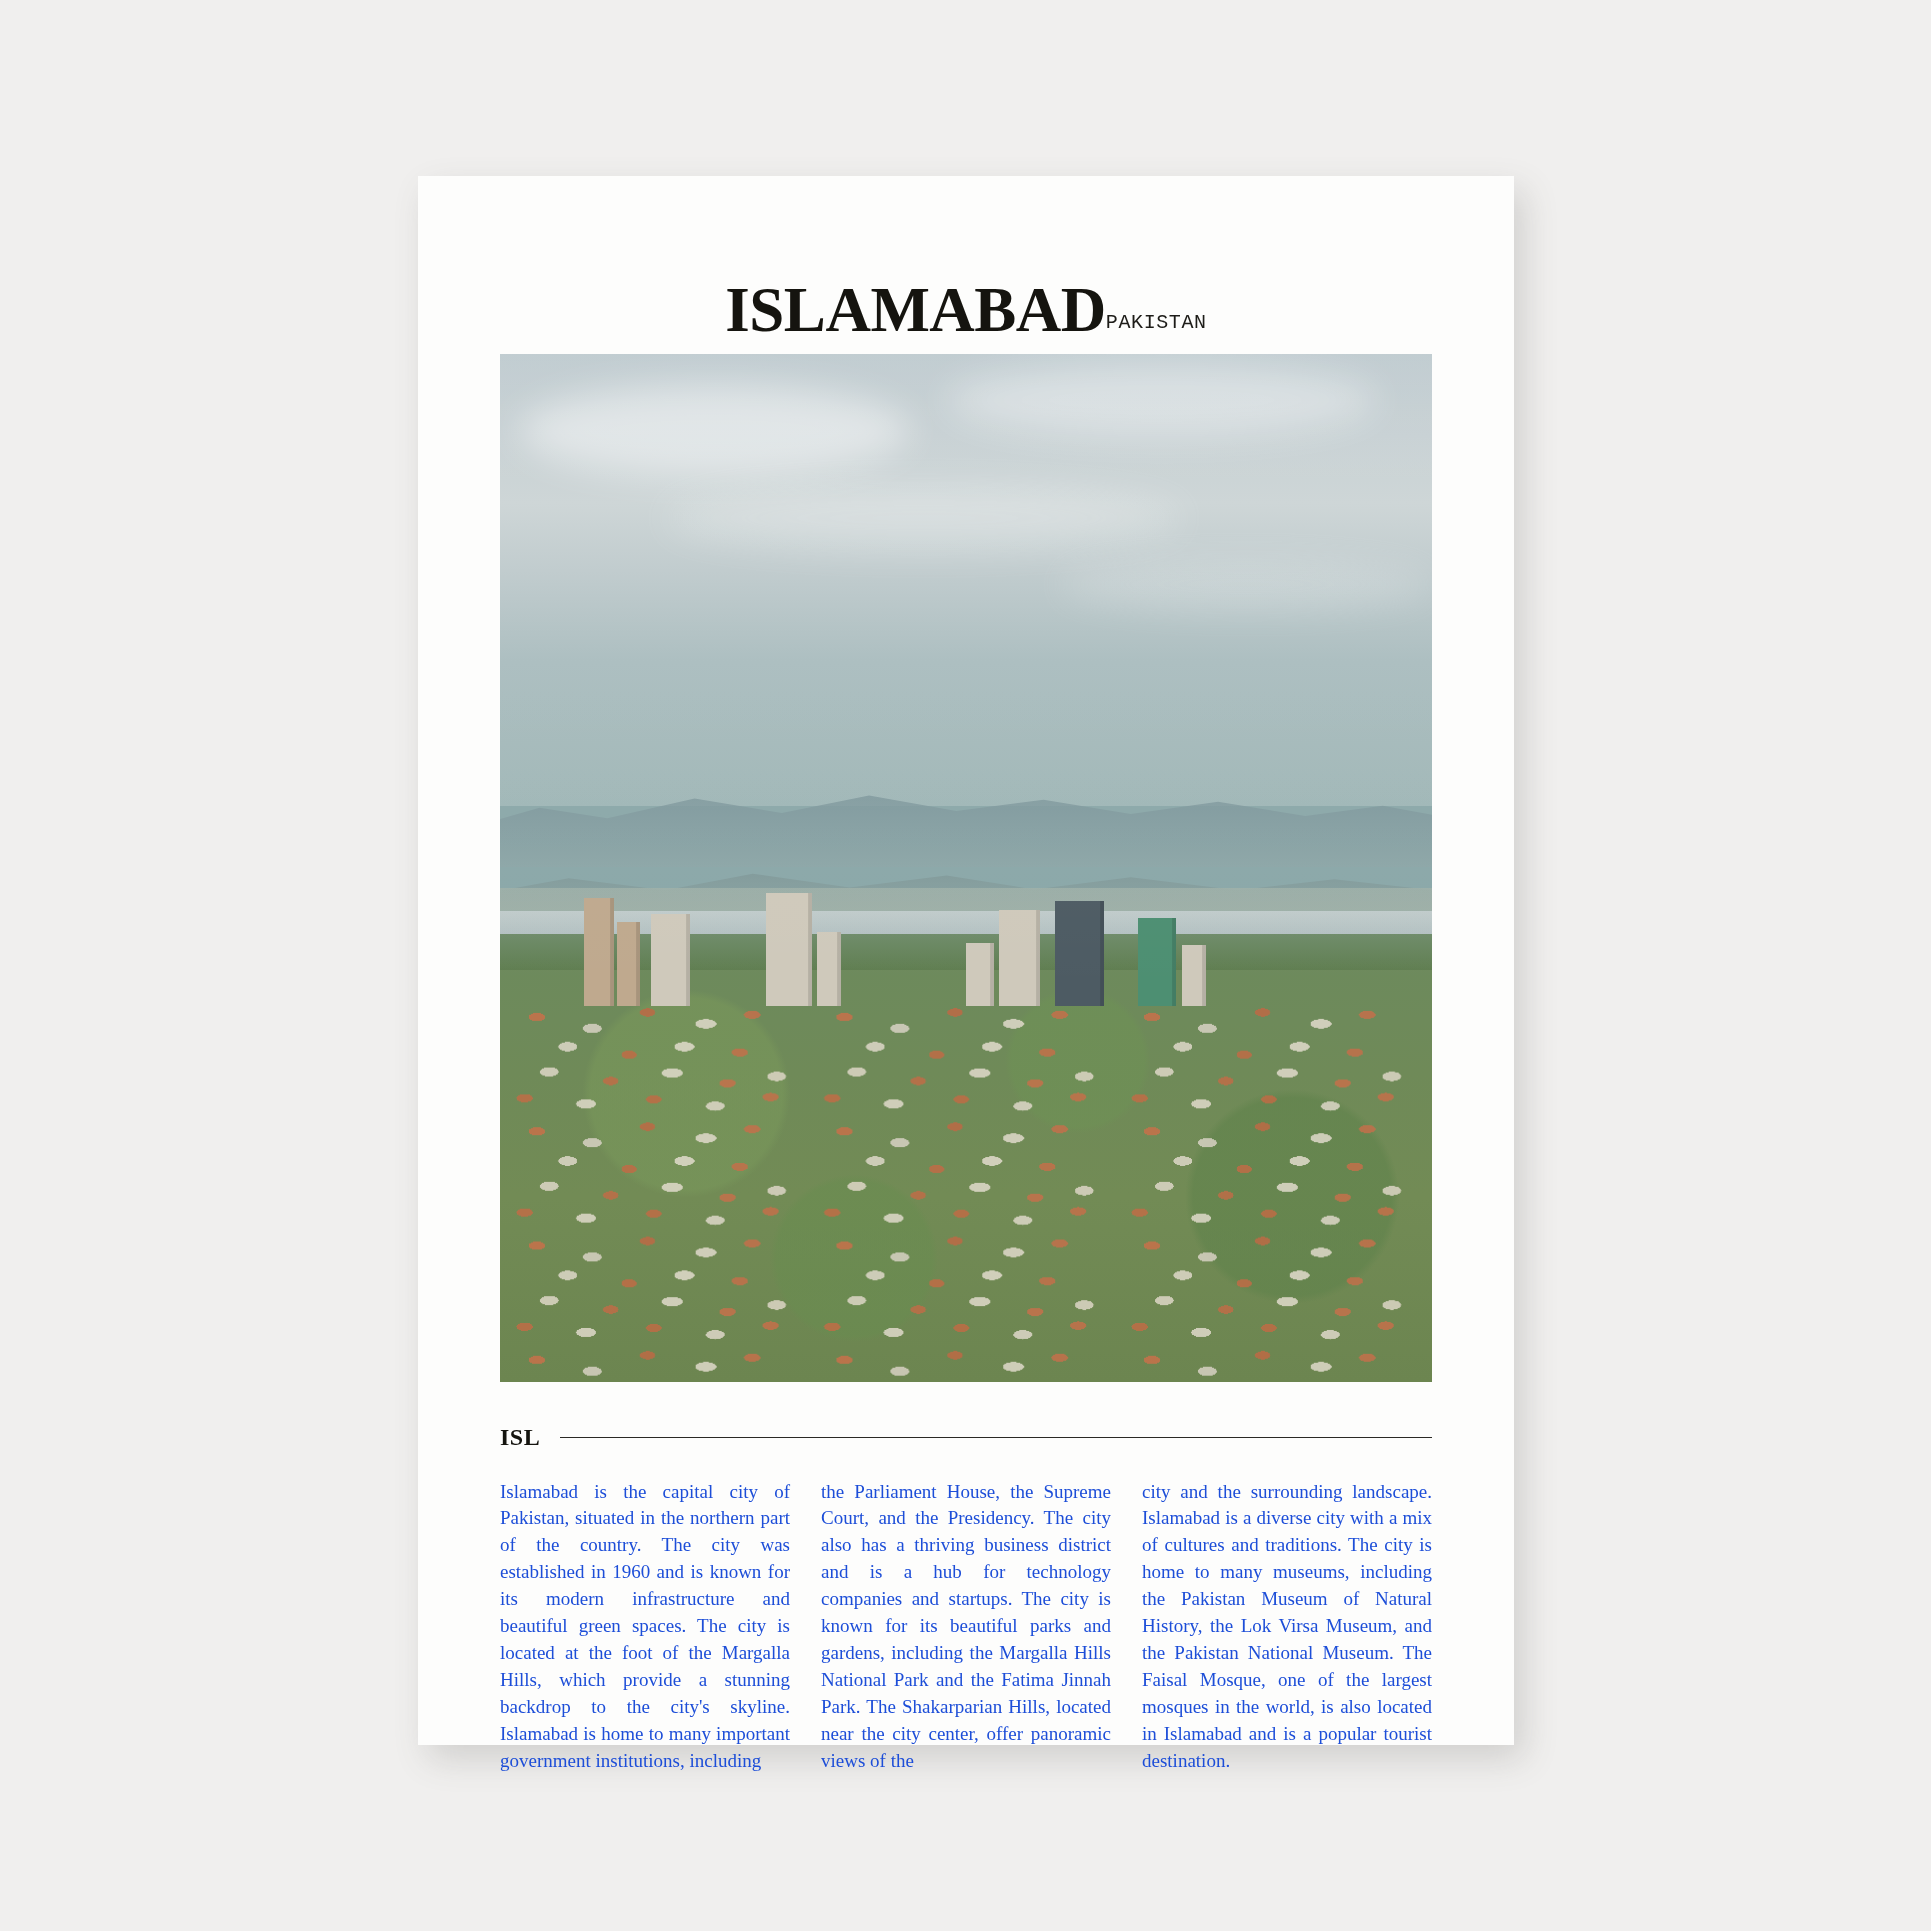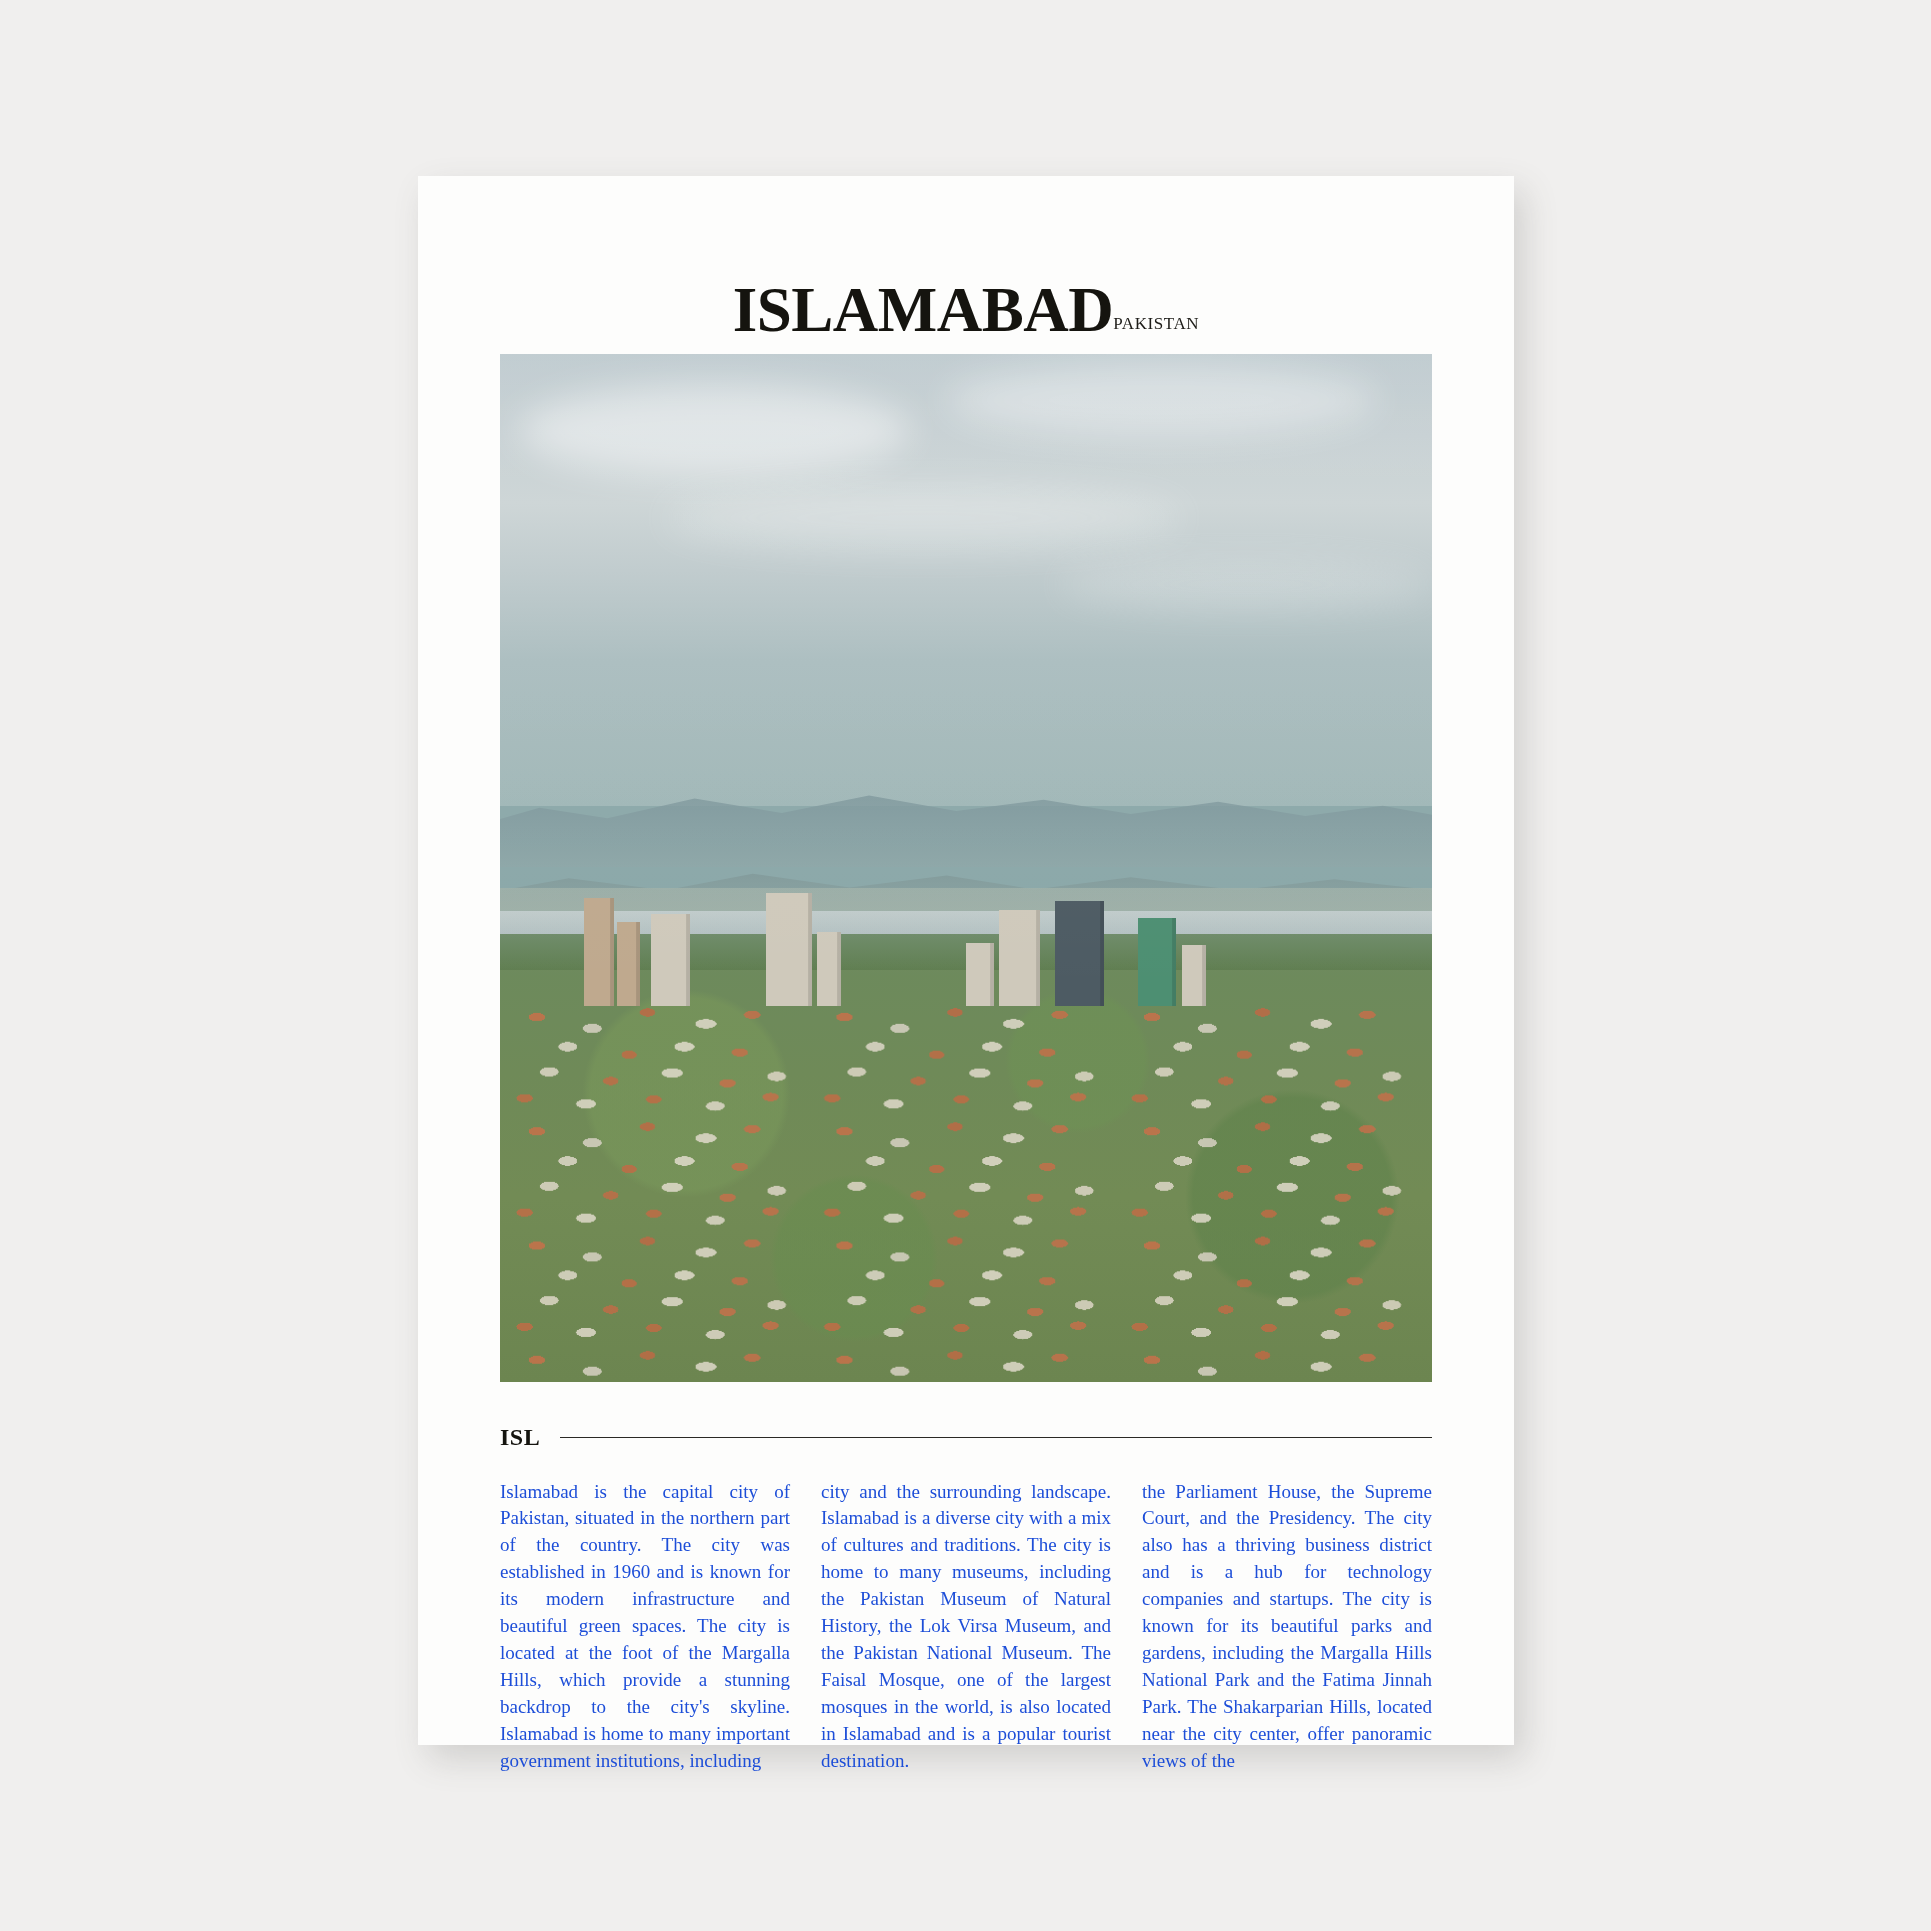--- a/index.html
+++ b/index.html
@@ -50,22 +50,22 @@
     font-weight: bold;
     font-size: 63px;
     line-height: 0.92;
     letter-spacing: -0.5px;
     color: #15140f;
     margin: 0;
     white-space: nowrap;
   }
 
   .country {
-    font-family: Liberation Serif, serif;
-    font-size: 17px;
+    font-family: Liberation Mono, monospace;
+    font-size: 20px;
     letter-spacing: 0.6px;
     color: #1d1c18;
     padding-bottom: 5.8px;
     white-space: nowrap;
   }
 
   
   .photo {
     position: relative;
     width: 932px;
@@ -270,20 +270,20 @@
         <div class="haze"></div>
       </div>
 
       <div class="caption-row">
         <div class="code">ISL</div>
         <div class="rule"></div>
       </div>
 
       <div class="columns">
         <div class="col">Islamabad is the capital city of Pakistan, situated in the northern part of the country. The city was established in 1960 and is known for its modern infrastructure and beautiful green spaces. The city is located at the foot of the Margalla Hills, which provide a stunning backdrop to the city's skyline. Islamabad is home to many important government institutions, including</div>
+        <div class="col">the Parliament House, the Supreme Court, and the Presidency. The city also has a thriving business district and is a hub for technology companies and startups. The city is known for its beautiful parks and gardens, including the Margalla Hills National Park and the Fatima Jinnah Park. The Shakarparian Hills, located near the city center, offer panoramic views of the</div>
         <div class="col">city and the surrounding landscape. Islamabad is a diverse city with a mix of cultures and traditions. The city is home to many museums, including the Pakistan Museum of Natural History, the Lok Virsa Museum, and the Pakistan National Museum. The Faisal Mosque, one of the largest mosques in the world, is also located in Islamabad and is a popular tourist destination.</div>
-        <div class="col">the Parliament House, the Supreme Court, and the Presidency. The city also has a thriving business district and is a hub for technology companies and startups. The city is known for its beautiful parks and gardens, including the Margalla Hills National Park and the Fatima Jinnah Park. The Shakarparian Hills, located near the city center, offer panoramic views of the</div>
       </div>
 
     </div>
   </div>
 </div>
 
 
 </body></html>

